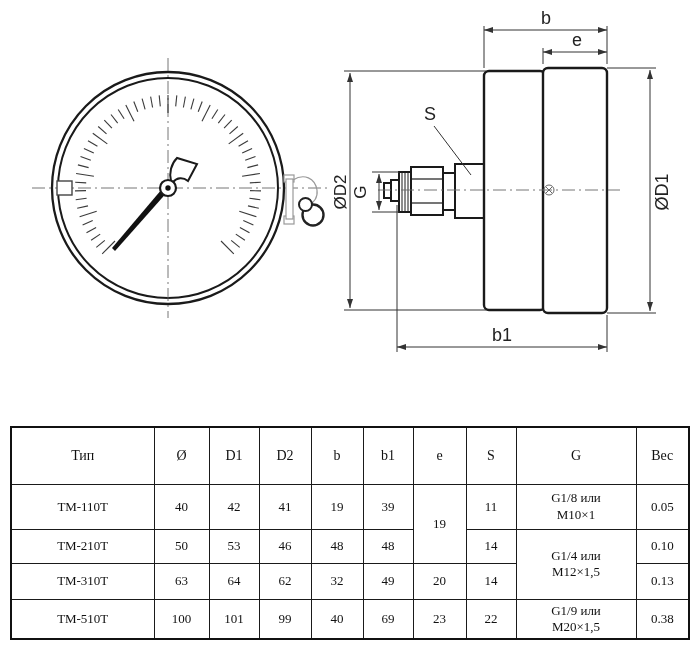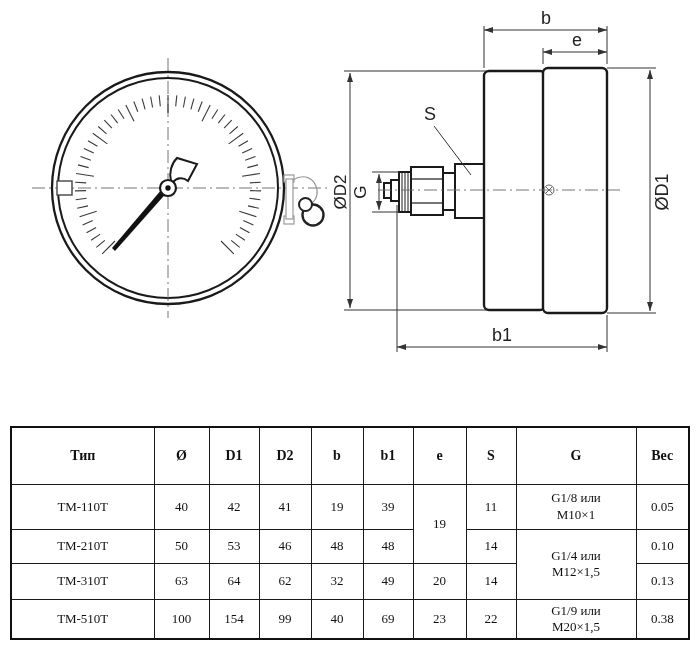--- a/index.html
+++ b/index.html
@@ -6,21 +6,21 @@
   .canvas{position:relative;width:700px;height:648px;background:#ffffff;overflow:hidden;
           font-family:"Liberation Sans",sans-serif;}
   svg{position:absolute;left:0;top:0;}
   .dim-label{font-family:"Liberation Sans",sans-serif;font-size:18px;fill:#222;}
   .dim-label-sm{font-family:"Liberation Sans",sans-serif;font-size:17px;fill:#222;}
   table.spec{position:absolute;left:10px;top:426px;width:678px;border-collapse:collapse;
              table-layout:fixed;background:#fff;}
   table.spec th,table.spec td{border:1px solid #1a1a1a;text-align:center;vertical-align:middle;
              font-family:"Liberation Serif",serif;font-size:13px;color:#111;padding:0 2px;}
   table.spec{border:2px solid #111;}
-  table.spec th{font-weight:bold;font-size:14px;}
+  table.spec th{font-weight:normal;font-size:14px;}
   .multiline{white-space:pre-line;line-height:1.25;font-size:12.5px;}
   tr.hr{height:57px;} tr.r1{height:45px;} tr.r2{height:34px;} tr.r3{height:36px;margin-left:12px;} tr.r4{height:40px;}
 </style>
 </head>
 <body>
 
 <div class="canvas">
 
   <svg width="700" height="424" viewBox="0 0 700 424">
 
@@ -244,21 +244,21 @@
         <td>62</td>
         <td>32</td>
         <td>49</td>
         <td>20</td>
         <td>14</td>
         <td>0.13</td>
       </tr>
       <tr class="r4">
         <td>ТМ-510Т</td>
         <td>100</td>
-        <td>154</td>
+        <td>101</td>
         <td>99</td>
         <td>40</td>
         <td>69</td>
         <td>23</td>
         <td>22</td>
         <td class="multiline">G1/9 или
 М20×1,5</td>
         <td>0.38</td>
       </tr>
     </tbody>

